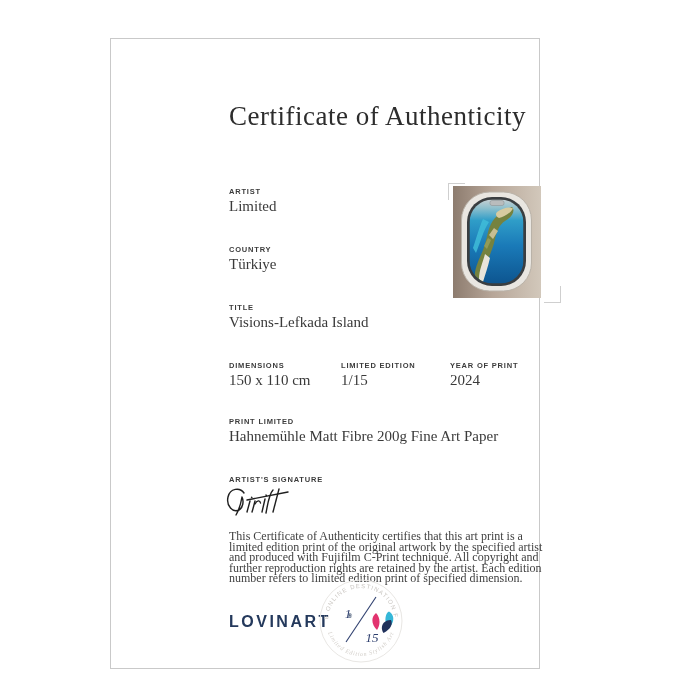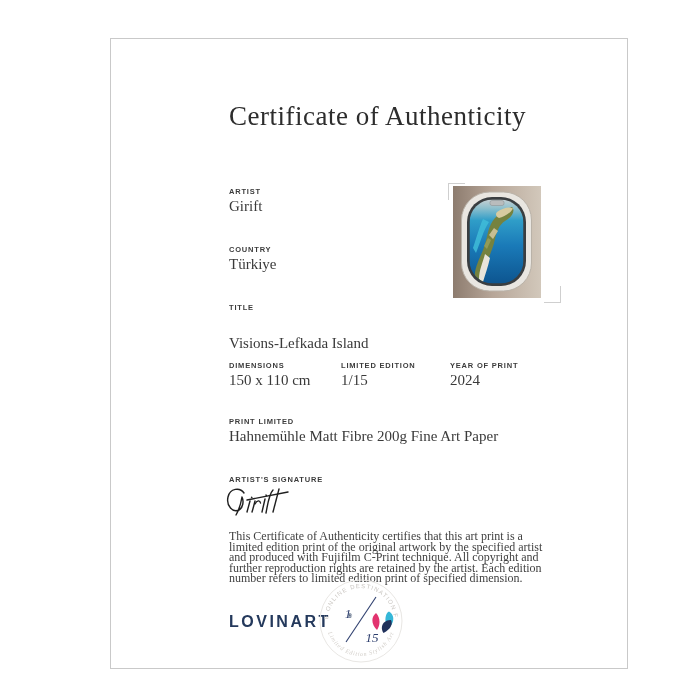--- a/index.html
+++ b/index.html
@@ -1,19 +1,19 @@
 <!DOCTYPE html>
 <html><head>
 <meta charset="utf-8">
 <style>
   * { margin:0; padding:0; box-sizing:border-box; }
   html,body { width:700px; height:700px; background:#ffffff; font-family:"Liberation Sans",sans-serif; overflow:hidden; }
 
   .page {
-    position:absolute; left:110px; top:38px; width:518px; height:631px;
+    position:absolute; left:110px; top:38px; width:430px; height:631px;
     background:#ffffff; border:1px solid #c9c9c9;
   }
   .abs { position:absolute; }
 
   .doc-title {
     left:118px; top:62px;
     font-family:"Liberation Serif","DejaVu Serif",serif;
     font-size:27px; font-weight:400; color:#2d2d2d; letter-spacing:0.5px;
     white-space:nowrap;
   }
@@ -88,27 +88,27 @@
       <path d="M22,97 C20,84 26,74 30,64 C34,54 34,46 38,38 C42,30 50,24 59,21 C63,25 58,32 52,35 C46,39 44,45 42,53 C40,63 36,69 34,79 C32,87 30,93 28,98 Z" fill="#75823f"></path>
       <path d="M44,26 C50,22 56,20.5 60,22.5 C57,28 50,31 46,32 C43,31 42,28 44,26 Z" fill="#d8cba0"></path>
       <path d="M36,49 l5,-7 4,3 -5,8 Z" fill="#cfc49b" opacity="0.9"></path>
       <path d="M26,93 C26,84 30,76 32,68 l5,4 C35,81 32,89 30,96 Z" fill="#e8e4da"></path>
       <path d="M31,60 l4,-8 3,2 -4,9 Z" fill="#9aa05e" opacity="0.8"></path>
     </g>
     <rect x="37" y="14.5" width="14" height="5" rx="2" fill="#b9bcbd" stroke="#8f9496" stroke-width="0.6"></rect>
   </svg>
 
   <div class="abs field-label" style="left:118px; top:148px;">ARTIST</div>
-  <div class="abs field-value" style="left:118px; top:159px;">Girift</div>
+  <div class="abs field-value" style="left:118px; top:159px;">Limited</div>
 
   <div class="abs field-label" style="left:118px; top:206px;">COUNTRY</div>
   <div class="abs field-value" style="left:118px; top:217px;">Türkiye</div>
 
   <div class="abs field-label" style="left:118px; top:264px;">TITLE</div>
-  <div class="abs field-value" style="left:118px; top:275px;margin-top:21px;">Visions-Lefkada Island</div>
+  <div class="abs field-value" style="left:118px; top:275px;">Visions-Lefkada Island</div>
 
   <div class="abs field-label" style="left:118px; top:322px;">DIMENSIONS</div>
   <div class="abs field-value" style="left:118px; top:333px;">150 x 110 cm</div>
 
   <div class="abs field-label" style="left:230px; top:322px;">LIMITED EDITION</div>
   <div class="abs field-value" style="left:230px; top:333px;">1/15</div>
 
   <div class="abs field-label" style="left:339px; top:322px;">YEAR OF PRINT</div>
   <div class="abs field-value" style="left:339px; top:333px;">2024</div>
 

